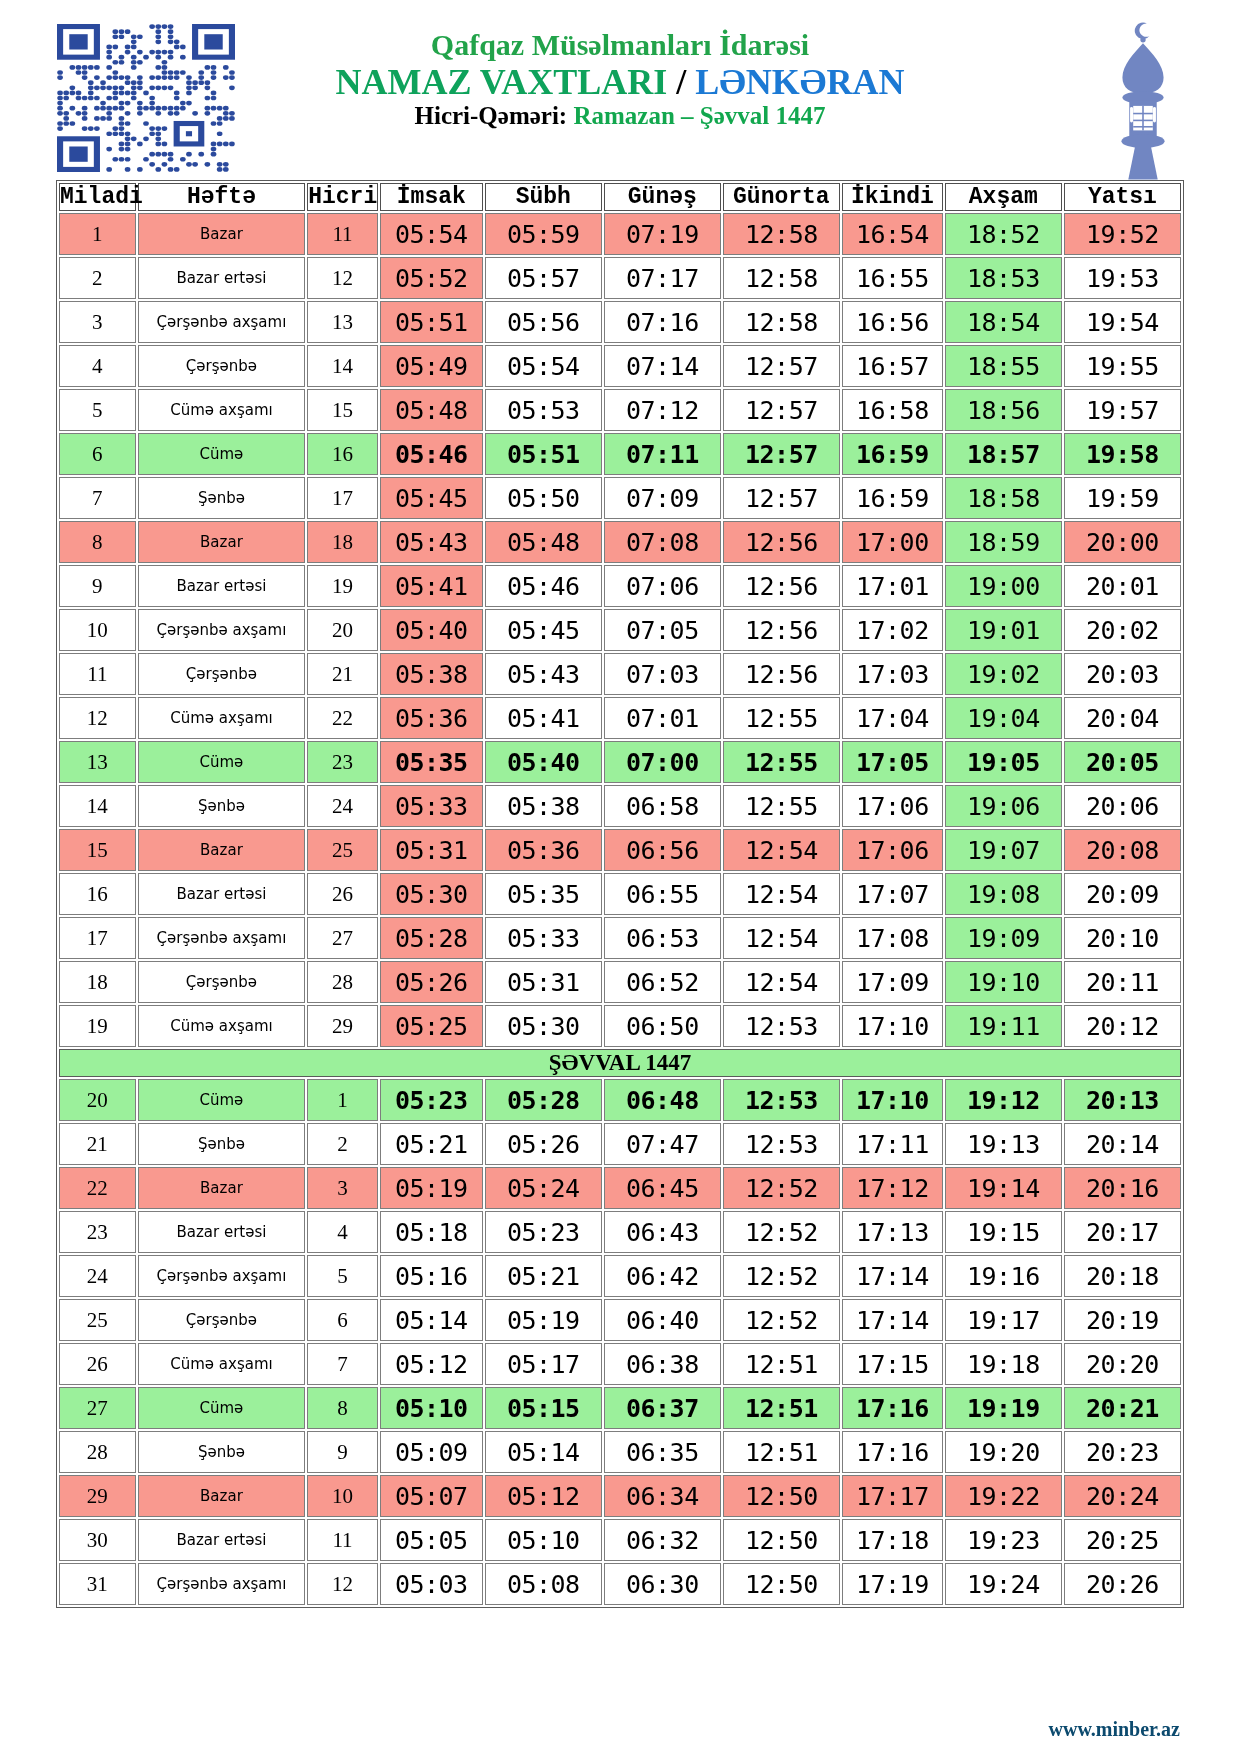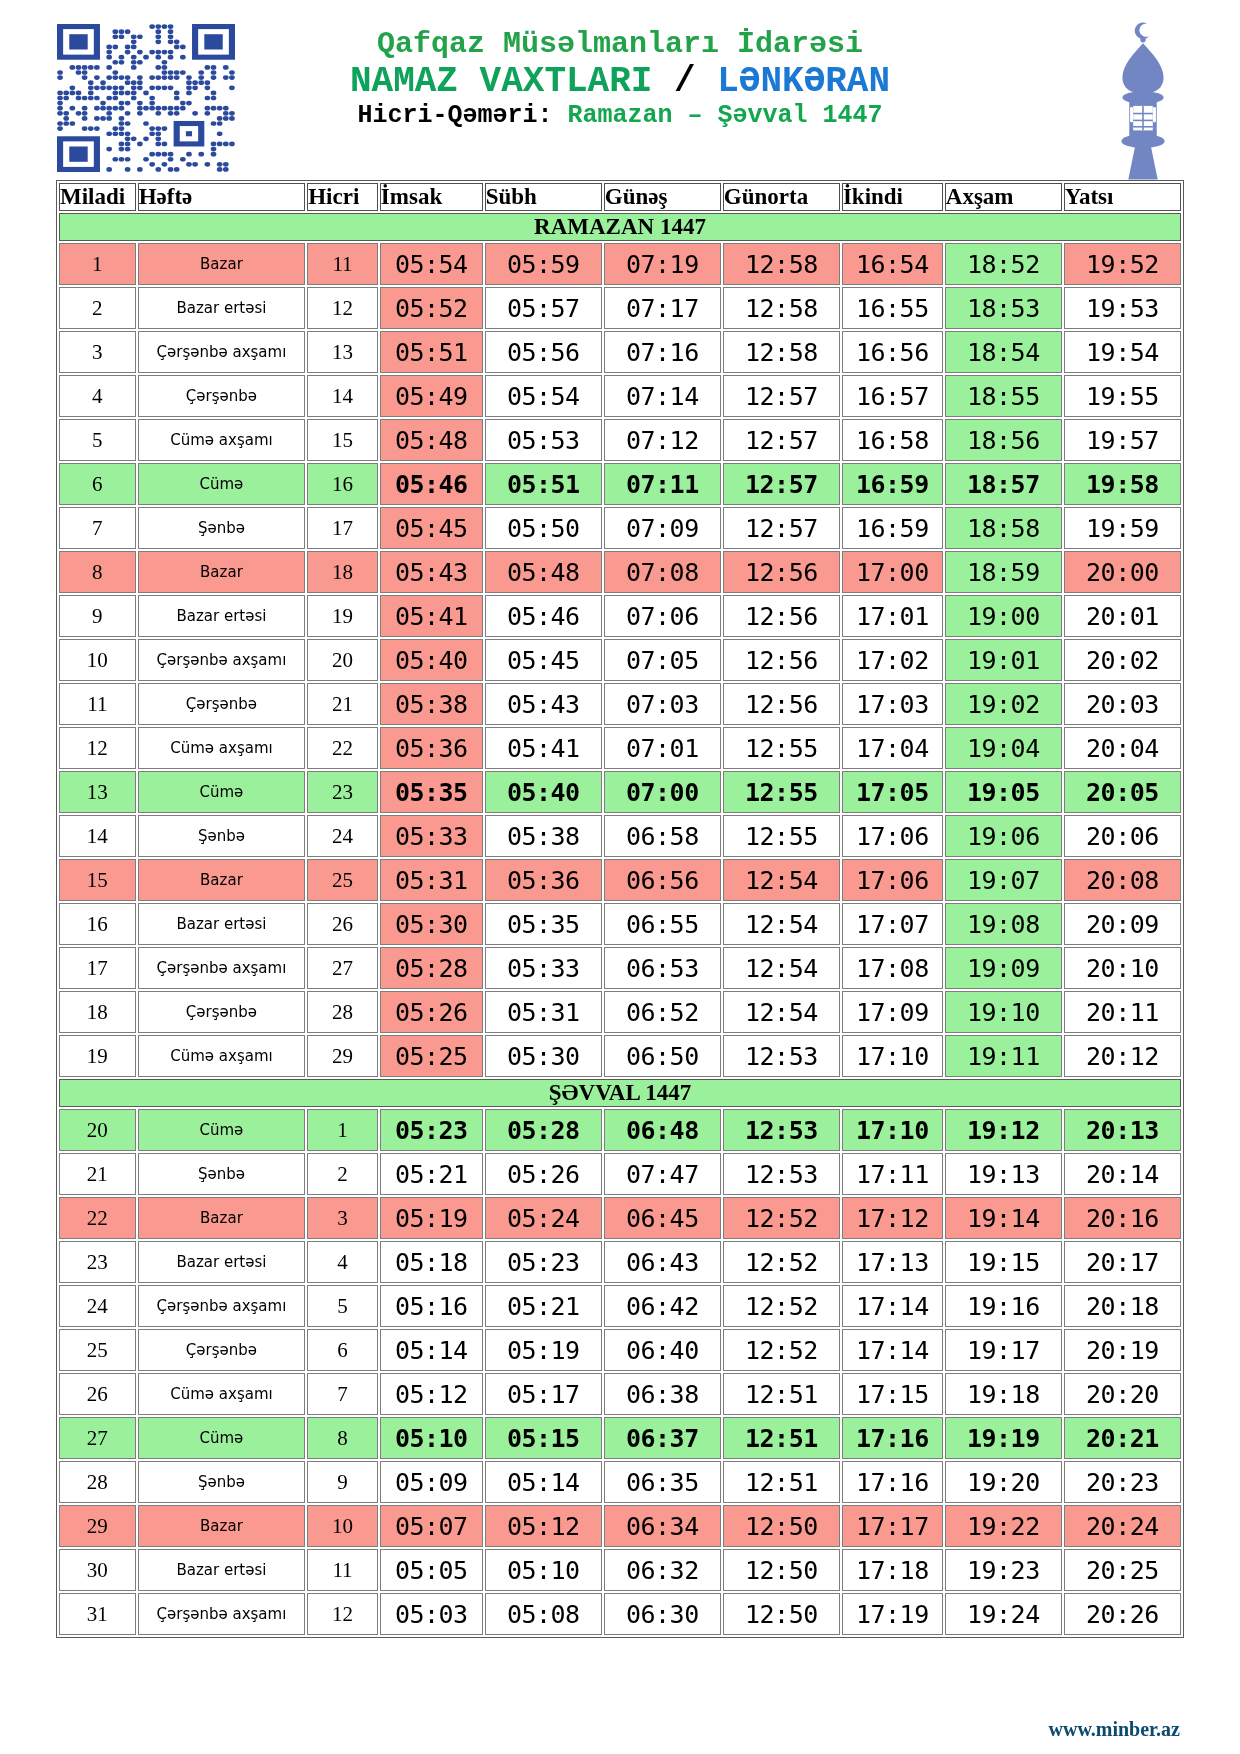--- a/index.html
+++ b/index.html
@@ -1,41 +1,41 @@
 <!DOCTYPE html>
 <html style="--cell-red: #F9998F; --cell-green: #9BF09B; --section-green: #9BF09B; --org-green: #22A34A; --title-green: #0EA25B; --city-blue: #1B79D4; --month-brown: #8C4511; --hicri-green: #12A74E; --qr-blue: #2B4A9D; --minaret-blue: #7186C2; --border-gray: #7D7D7D;"><head>
 <meta charset="utf-8">
 <title>NAMAZ VAXTLARI / LƏNKƏRAN</title>
 <style>
   * { box-sizing: border-box; margin: 0; padding: 0; }
   html,body { width:1240px; height:1754px; background:#ffffff; }
   body { position:relative; font-family:"Liberation Serif","DejaVu Serif",serif; color:#000; }
 
-  .header { position:relative; height:178px;font-family:Liberation Mono, monospace; }
+  .header { position:relative; height:178px; }
   .qr-wrap { position:absolute; left:57px; top:24px; width:178px; height:148px; }
   .qr-wrap svg { width:100%; height:100%; }
   .minaret-wrap { position:absolute; right:48px; top:22px; width:98px; height:158px; }
   .minaret-wrap svg { width:100%; height:100%; }
 
   .titles { text-align:center; padding-top:28px; line-height:1.12; }
   .t-org   { font-size:30px; font-weight:bold; color:var(--org-green); }
   .t-main  { font-size:36px; font-weight:bold; }
   .t-main .doc  { color:var(--title-green); }
   .t-main .sep  { color:#000; }
   .t-main .city { color:var(--city-blue); }
   .t-miladi { font-size:30px; font-weight:bold; }
   .t-miladi .val { color:var(--month-brown); }
   .t-hicri { font-size:25px; font-weight:bold; }
   .t-hicri .val { color:var(--hicri-green); }
 
   table.ptable { width:1128px; margin:2px auto 0 auto; border-collapse:separate; border-spacing:2px;
                  table-layout:fixed; background:#fff; border:1px solid #5a5a5a; }
   .ptable th { border:1.5px solid #4f4f4f; background:#fff; font-weight:bold; font-size:23px;
-               height:20px; text-align:left; vertical-align:middle;
-               font-family:Liberation Serif, serif; }
+               height:20px; text-align:center; vertical-align:middle;
+               font-family:Liberation Mono, monospace; }
   .ptable td { border:1px solid var(--border-gray); text-align:center; vertical-align:middle;
                height:42px; background:#fff; overflow:hidden; white-space:nowrap; }
   td.section { background:var(--section-green); font-weight:bold; font-size:23px; height:28px;
                border:1px solid #5a5a5a; }
   td.num  { font-size:21px; font-family:"Liberation Serif","DejaVu Serif",serif; }
   td.day  { font-size:15px; font-family:"DejaVu Sans","Liberation Sans",sans-serif; }
   td.time { font-size:25px; font-family:"DejaVu Sans Mono","Liberation Mono",monospace; letter-spacing:-0.5px; }
   tr.friday td.time { font-weight:bold; }
   td.bg-red   { background:var(--cell-red); }
   td.bg-green { background:var(--cell-green);margin-top:44px; }
@@ -373,23 +373,20 @@
         <th>İmsak</th>
         <th>Sübh</th>
         <th>Günəş</th>
         <th>Günorta</th>
         <th>İkindi</th>
         <th>Axşam</th>
         <th>Yatsı</th>
       </tr>
   </thead>
   <tbody id="table-body">
-      <tr>
-        <td colspan="10" class="section">RAMAZAN 1447</td>
-      </tr>
       <tr class="sunday">
         <td class="num bg-red">1</td>
         <td class="day bg-red">Bazar</td>
         <td class="num bg-red">11</td>
         <td class="time bg-red">05:54</td>
         <td class="time bg-red">05:59</td>
         <td class="time bg-red">07:19</td>
         <td class="time bg-red">12:58</td>
         <td class="time bg-red">16:54</td>
         <td class="time bg-green">18:52</td>

